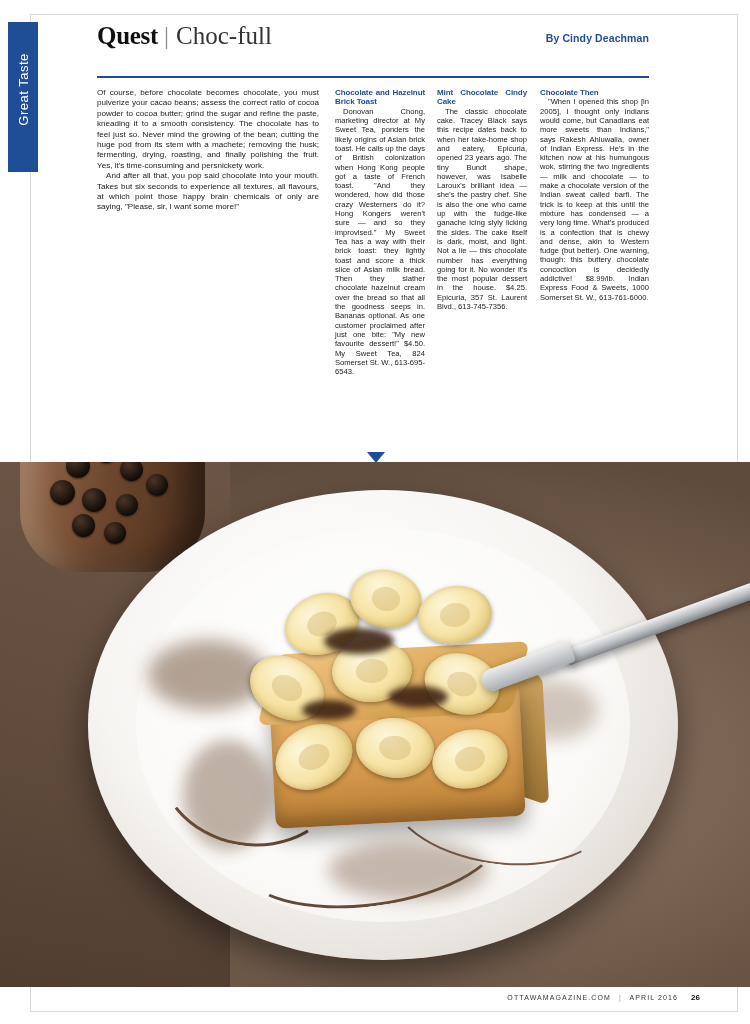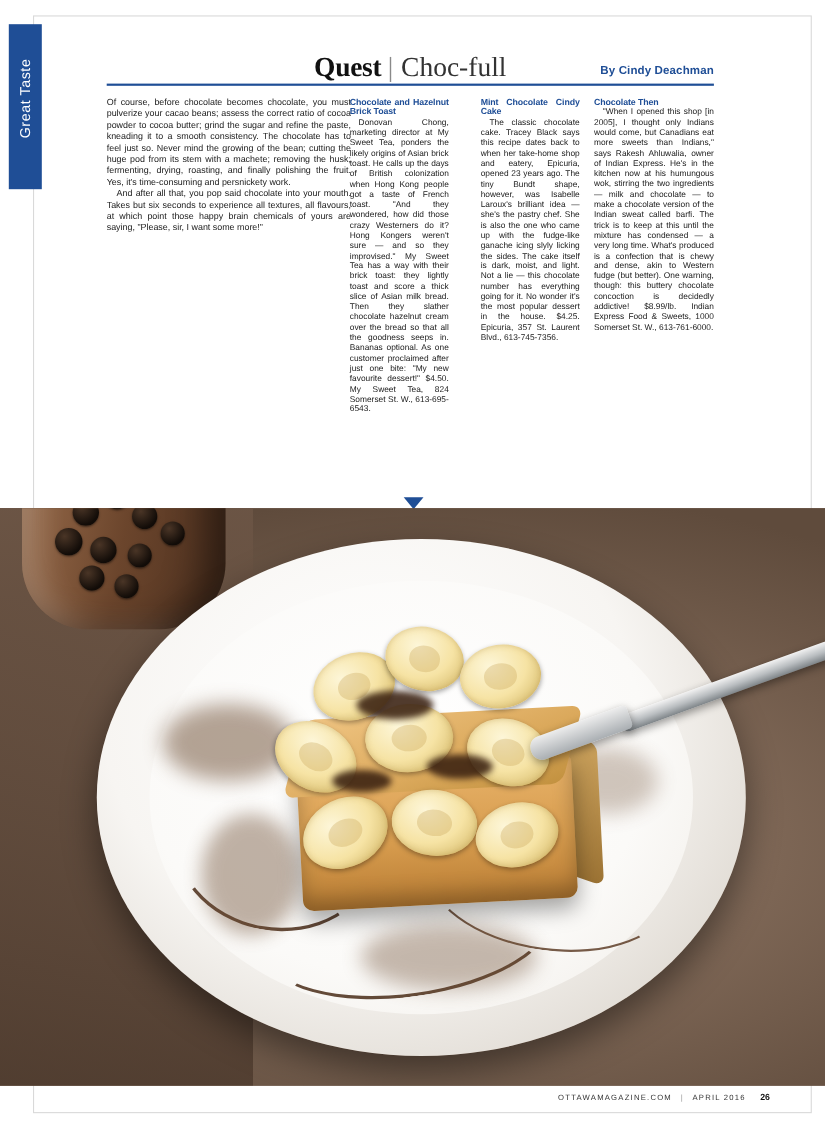--- a/index.html
+++ b/index.html
@@ -56,24 +56,23 @@
     font-size: 6px;
     letter-spacing: 0.6px;
     color: #333;
     white-space: nowrap;
   }
 
   
   .header {
     position: absolute;
     left: 97px;
-    top: 48px;
+    top: 22px;
     width: 552px;
     height: 32px;
-    text-align: center;
   }
   .head-quest {
     font-family: "Liberation Serif", serif;
     font-weight: bold;
     font-size: 25px;
     color: #111;
     letter-spacing: -0.3px;
     display: inline-block;
     vertical-align: baseline;
   }
@@ -127,21 +126,21 @@
     text-align: justify;
   }
   .col p {
     margin: 0;
   }
   .col p + p { text-indent: 8px; }
 
   .col-lead { left: 0; width: 222px; font-size: 8.1px; line-height: 10.4px; }
   .col-lead p + p { text-indent: 9px; }
 
-  .col-2 { left: 221px; width: 90px; }
+  .col-2 { left: 238px; width: 90px; }
   .col-3 { left: 340px; width: 90px; }
   .col-4 { left: 443px; width: 109px; }
 
   .subhead {
     font-weight: bold;
     font-size: 8px;
     line-height: 9.4px;
     color: #1f4e96;
     margin: 0 0 3px 0;
     letter-spacing: -0.1px;
@@ -362,21 +361,21 @@
   <div class="header">
     <span class="head-quest">Quest</span><span class="head-bar">|</span><span class="head-title">Choc-full</span>
     <div class="byline">By Cindy Deachman</div>
   </div>
   <div class="header-rule"></div>
 
   <div class="cols">
 
     <div class="col col-lead">
       <p>Of course, before chocolate becomes chocolate, you must pulverize your cacao beans; assess the correct ratio of cocoa powder to cocoa butter; grind the sugar and refine the paste, kneading it to a smooth consistency. The chocolate has to feel just so. Never mind the growing of the bean; cutting the huge pod from its stem with a machete; removing the husk; fermenting, drying, roasting, and finally polishing the fruit. Yes, it's time-consuming and persnickety work.</p>
-      <p>And after all that, you pop said chocolate into your mouth. Takes but six seconds to experience all textures, all flavours, at which point those happy brain chemicals of yours are saying, "Please, sir, I want some more!"</p>
+      <p>And after all that, you pop said chocolate into your mouth. Takes but six seconds to experience all textures, all flavours, at which point those happy brain chemicals of only are saying, "Please, sir, I want some more!"</p>
     </div>
 
     <div class="col col-2">
       <p class="subhead">Chocolate and Hazelnut Brick Toast</p>
       <p>Donovan Chong, marketing director at My Sweet Tea, ponders the likely origins of Asian brick toast. He calls up the days of British colonization when Hong Kong people got a taste of French toast. "And they wondered, how did those crazy Westerners do it? Hong Kongers weren't sure — and so they improvised." My Sweet Tea has a way with their brick toast: they lightly toast and score a thick slice of Asian milk bread. Then they slather chocolate hazelnut cream over the bread so that all the goodness seeps in. Bananas optional. As one customer proclaimed after just one bite: "My new favourite dessert!" $4.50. My Sweet Tea, 824 Somerset St. W., 613-695-6543.</p>
     </div>
 
     <div class="col col-3">
       <p class="subhead">Mint Chocolate Cindy Cake</p>
       <p>The classic chocolate cake. Tracey Black says this recipe dates back to when her take-home shop and eatery, Epicuria, opened 23 years ago. The tiny Bundt shape, however, was Isabelle Laroux's brilliant idea — she's the pastry chef. She is also the one who came up with the fudge-like ganache icing slyly licking the sides. The cake itself is dark, moist, and light. Not a lie — this chocolate number has everything going for it. No wonder it's the most popular dessert in the house. $4.25. Epicuria, 357 St. Laurent Blvd., 613-745-7356.</p>

